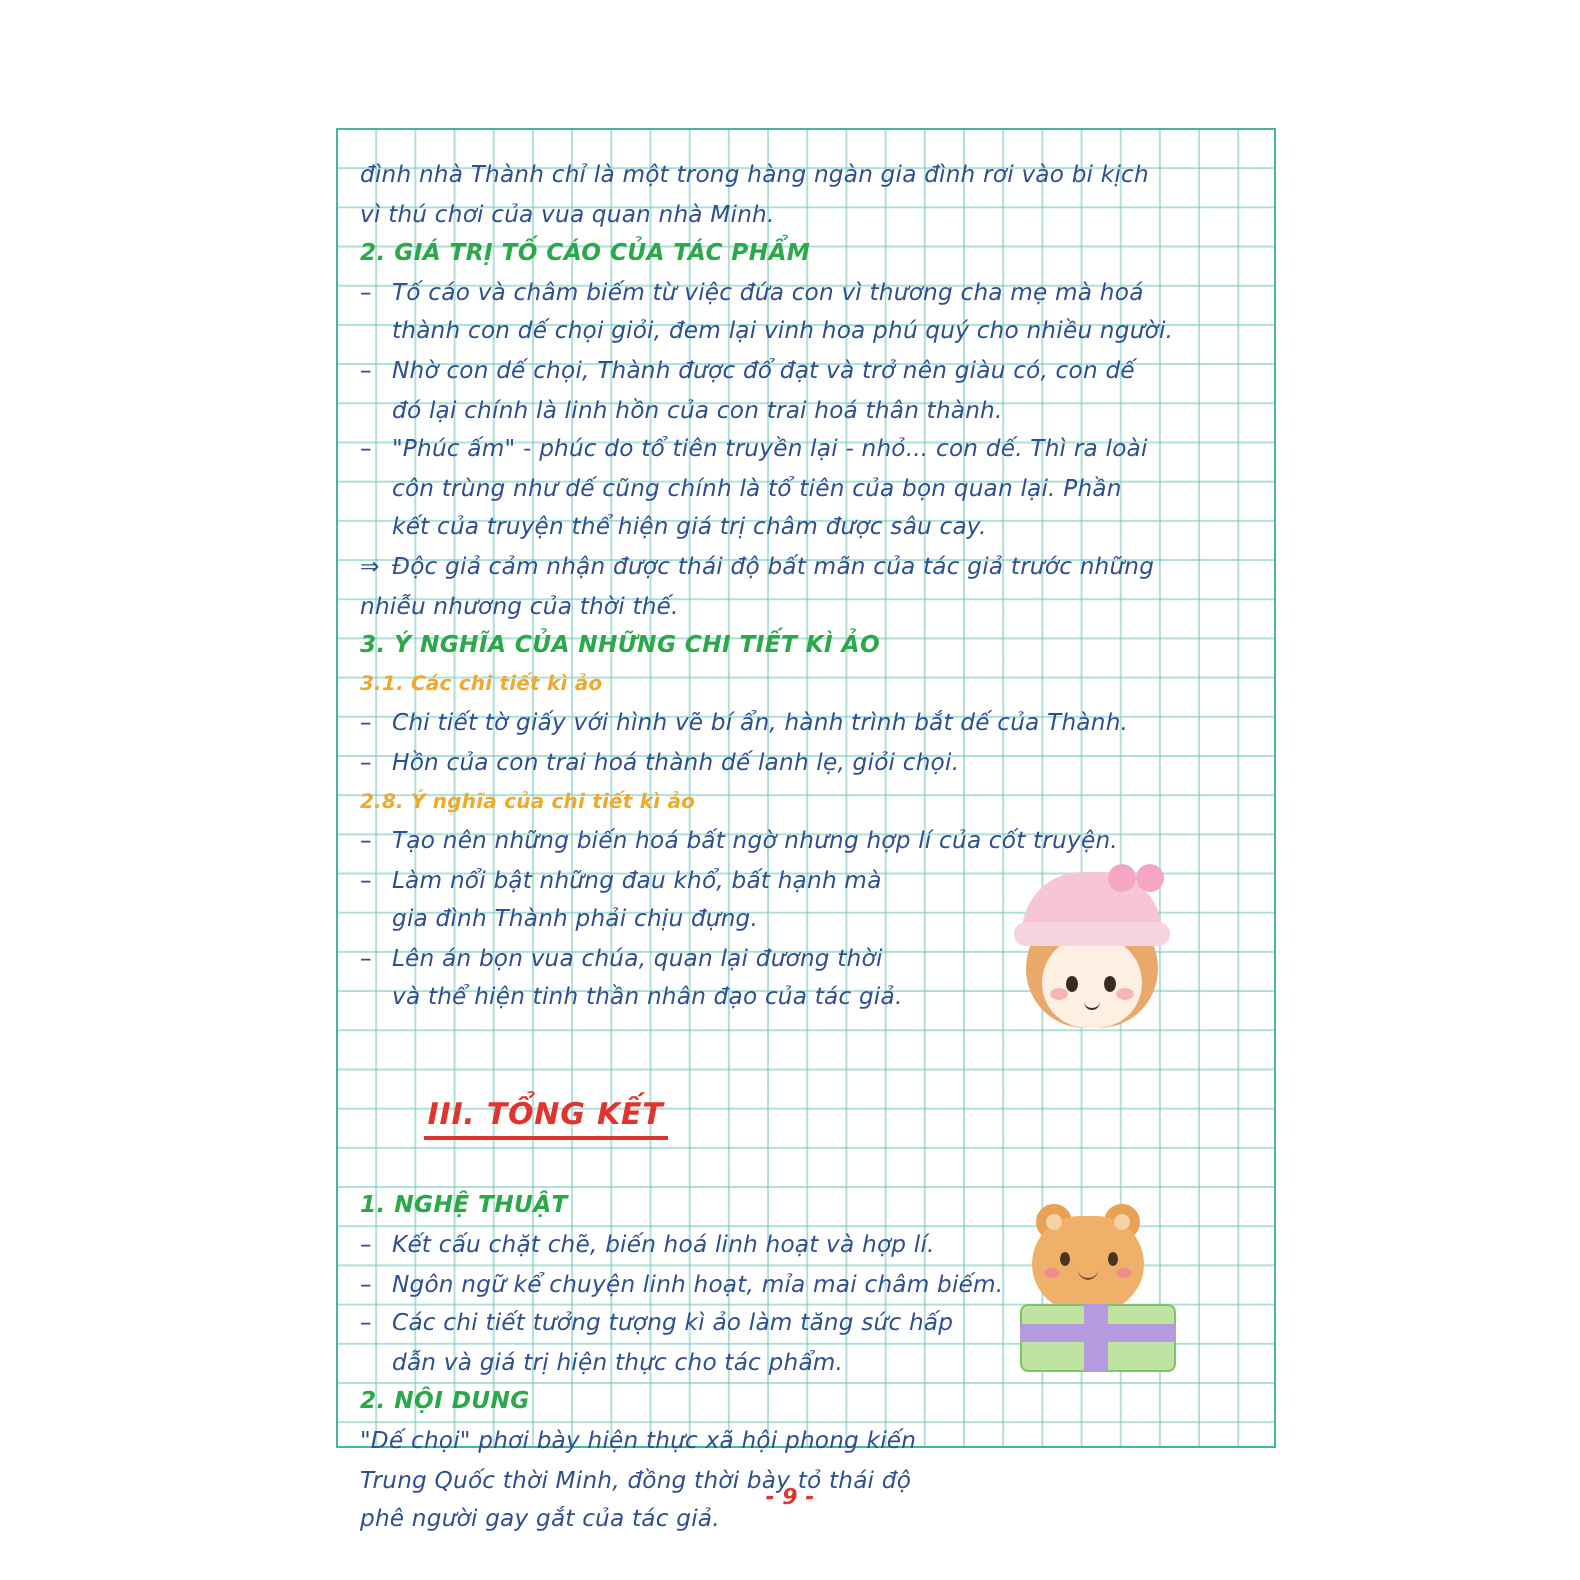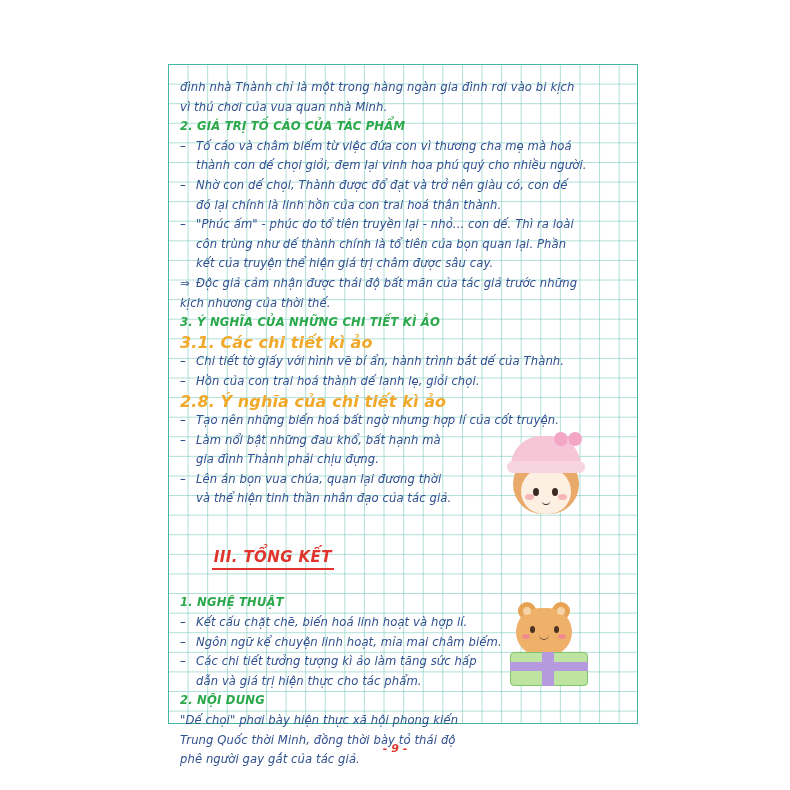--- a/index.html
+++ b/index.html
@@ -63,21 +63,21 @@
   .h-green {
     color: #2aa84a;
     font-weight: bold;
     font-style: italic;
     letter-spacing: 0.2px;
   }
   .h-orange {
     color: #f0a92a;
     font-weight: bold;
     font-style: italic;
-    font-size: 16px;
+    font-size: 10px;
   }
   .h-red {
     color: #e0342c;
     font-weight: bold;
     font-style: italic;
     font-size: 15px;
     letter-spacing: 0.4px;
   }
   .bullet-row {
     display: flex;
@@ -310,28 +310,28 @@
     <div class="bullet-row">
       <span class="dash">–</span>
       <span class="bullet-text ln body-text">Nhờ con dế chọi, Thành được đổ đạt và trở nên giàu có, con dế</span>
     </div>
     <div class="ln body-text indent">đó lại chính là linh hồn của con trai hoá thân thành.</div>
 
     <div class="bullet-row">
       <span class="dash">–</span>
       <span class="bullet-text ln body-text">"Phúc ấm" - phúc do tổ tiên truyền lại - nhỏ... con dế. Thì ra loài</span>
     </div>
-    <div class="ln body-text indent">côn trùng như dế thành chính là tổ tiên của bọn quan lại. Phần</div>
+    <div class="ln body-text indent">côn trùng như dế cũng chính là tổ tiên của bọn quan lại. Phần</div>
     <div class="ln body-text indent">kết của truyện thể hiện giá trị châm được sâu cay.</div>
 
     <div class="bullet-row">
       <span class="arrow">⇒</span>
       <span class="bullet-text ln body-text">Độc giả cảm nhận được thái độ bất mãn của tác giả trước những</span>
     </div>
-    <div class="ln body-text">kịch nhương của thời thế.</div>
+    <div class="ln body-text">nhiễu nhương của thời thế.</div>
 
     <div class="ln h-green">3. Ý NGHĨA CỦA NHỮNG CHI TIẾT KÌ ẢO</div>
 
     <div class="ln h-orange">3.1. Các chi tiết kì ảo</div>
 
     <div class="bullet-row">
       <span class="dash">–</span>
       <span class="bullet-text ln body-text">Chi tiết tờ giấy với hình vẽ bí ẩn, hành trình bắt dế của Thành.</span>
     </div>
     <div class="bullet-row">

